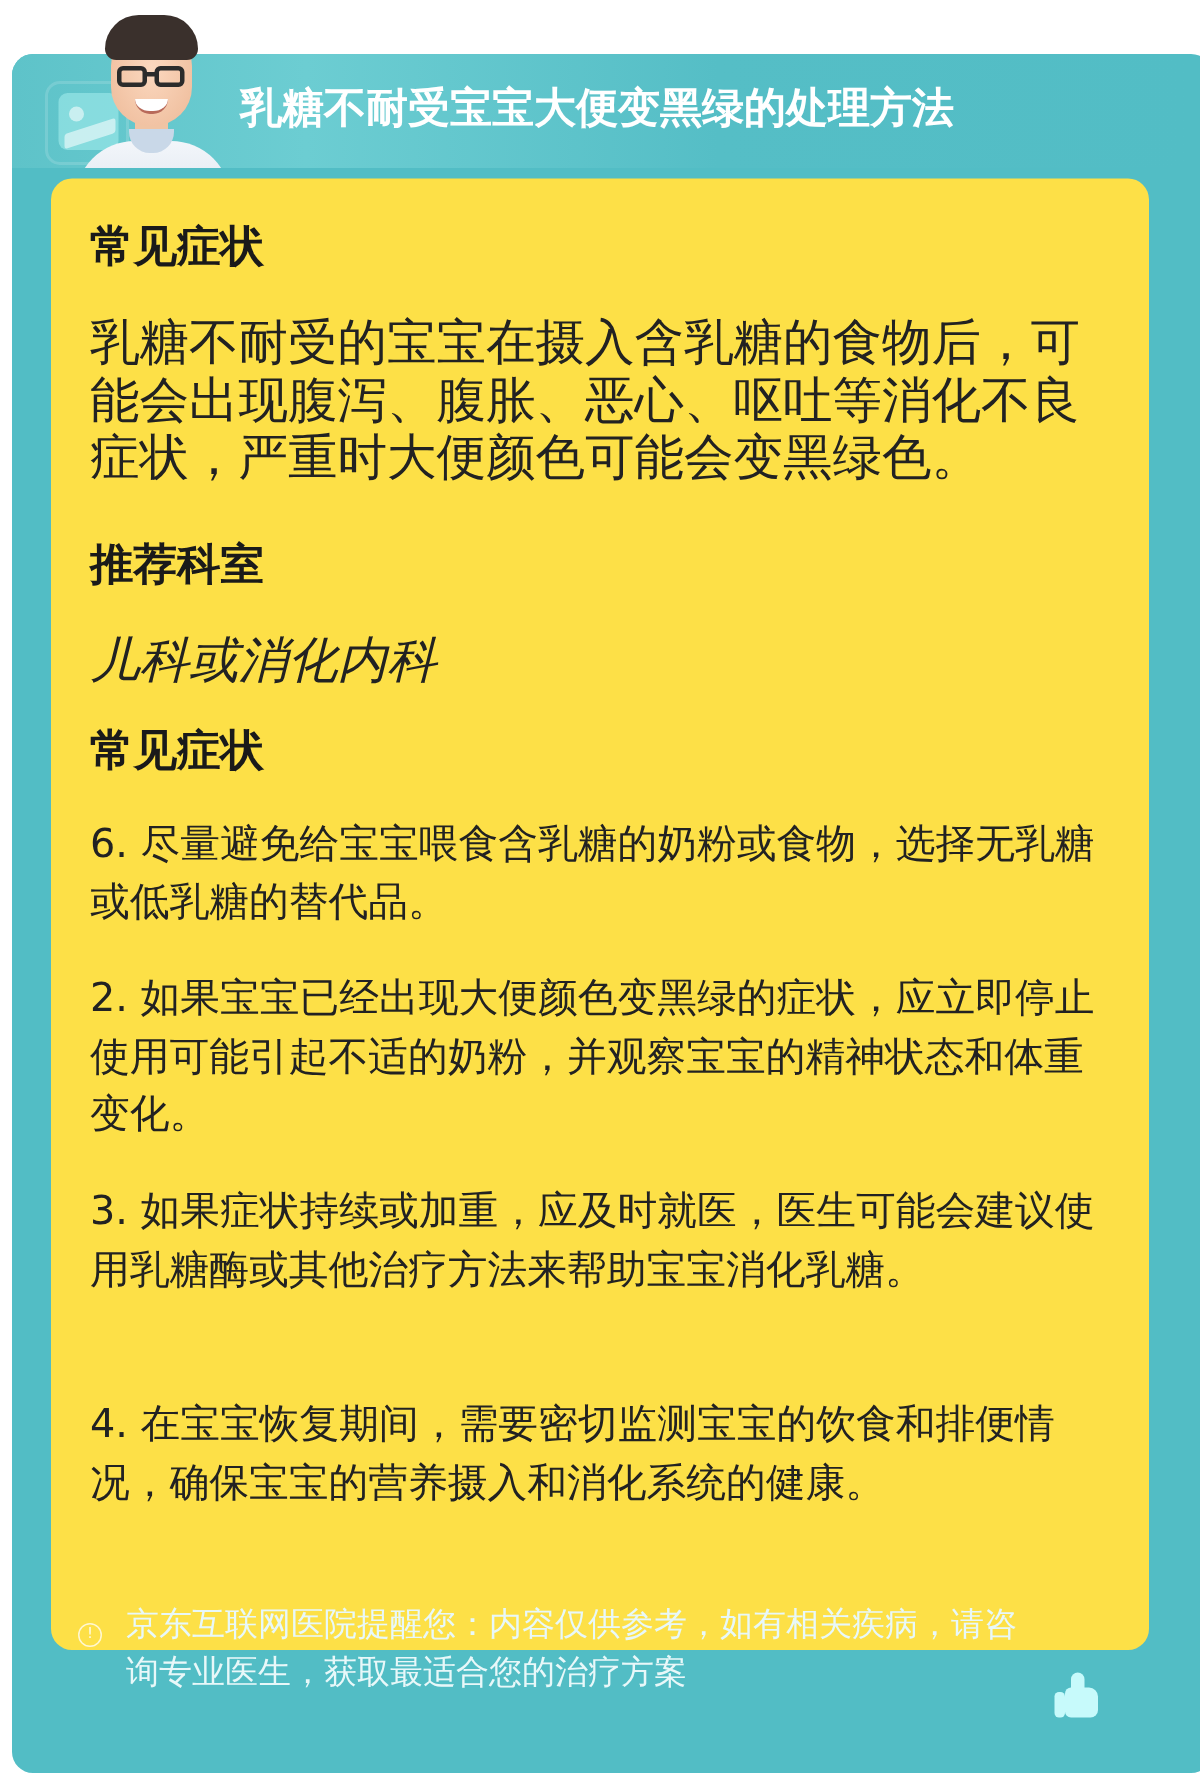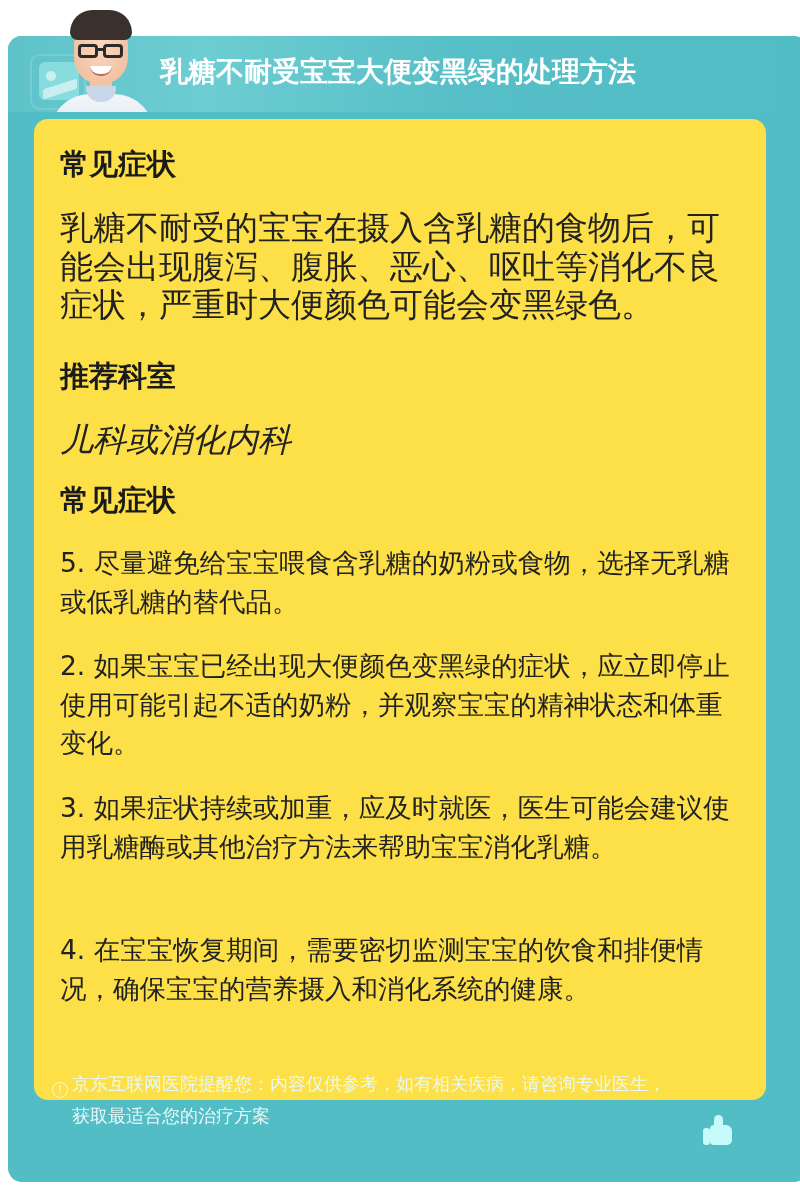--- a/index.html
+++ b/index.html
@@ -87,21 +87,21 @@
   }
   .footer {
     position: absolute; left: 52px; top: 1068px; width: 640px;
   }
   .info-icon {
     position: absolute; left: 0; top: 14px; width: 16px; height: 16px; border-radius: 50%;
     border: 1.5px solid rgba(255,255,255,0.75); box-sizing: border-box;
     color: rgba(255,255,255,0.85); font-size: 10px; line-height: 13px; text-align: center;
   }
   .footer-text {
-    position: absolute; left: 20px; top: 0; width: 610px; font-size: 18px; line-height: 32px;
+    position: absolute; left: 32px; top: 0; width: 610px; font-size: 22px; line-height: 32px;
     color: #e8f8f9;
   }
   .thumb {
     position: absolute; left: 703px; top: 1115px; width: 32px; height: 30px;
   }
   .thumb .palm {
     position: absolute; left: 7px; top: 10px; width: 22px; height: 20px; background: #c7fafb; border-radius: 4px 6px 5px 4px;
   }
   .thumb .cuff {
     position: absolute; left: 0; top: 13px; width: 7px; height: 17px; background: #c7fafb; border-radius: 3px;
@@ -127,21 +127,21 @@
 
   <div class="card">
     <div class="card-inner">
       <div class="sec-title" style="top:26px;">常见症状</div>
       <div class="para" style="top:90px;">乳糖不耐受的宝宝在摄入含乳糖的食物后，可能会出现腹泻、腹胀、恶心、呕吐等消化不良症状，严重时大便颜色可能会变黑绿色。</div>
 
       <div class="sec-title" style="top:238px;">推荐科室</div>
       <div class="para" style="top:302px;font-style:italic;">儿科或消化内科</div>
 
       <div class="sec-title" style="top:362px;">常见症状</div>
-      <div class="item" style="top:425px;">5. 尽量避免给宝宝喂食含乳糖的奶粉或食物，选择无乳糖或低乳糖的替代品。</div>
+      <div class="item" style="top:425px;">6. 尽量避免给宝宝喂食含乳糖的奶粉或食物，选择无乳糖或低乳糖的替代品。</div>
       <div class="item" style="top:528px;">2. 如果宝宝已经出现大便颜色变黑绿的症状，应立即停止使用可能引起不适的奶粉，并观察宝宝的精神状态和体重变化。</div>
       <div class="item" style="top:670px;">3. 如果症状持续或加重，应及时就医，医生可能会建议使用乳糖酶或其他治疗方法来帮助宝宝消化乳糖。</div>
       <div class="item" style="top:812px;">4. 在宝宝恢复期间，需要密切监测宝宝的饮食和排便情况，确保宝宝的营养摄入和消化系统的健康。</div>
     </div>
   </div>
 </div>
 
 <div class="avatar">
   <div class="shirt"></div>
   <div class="neck"></div>

